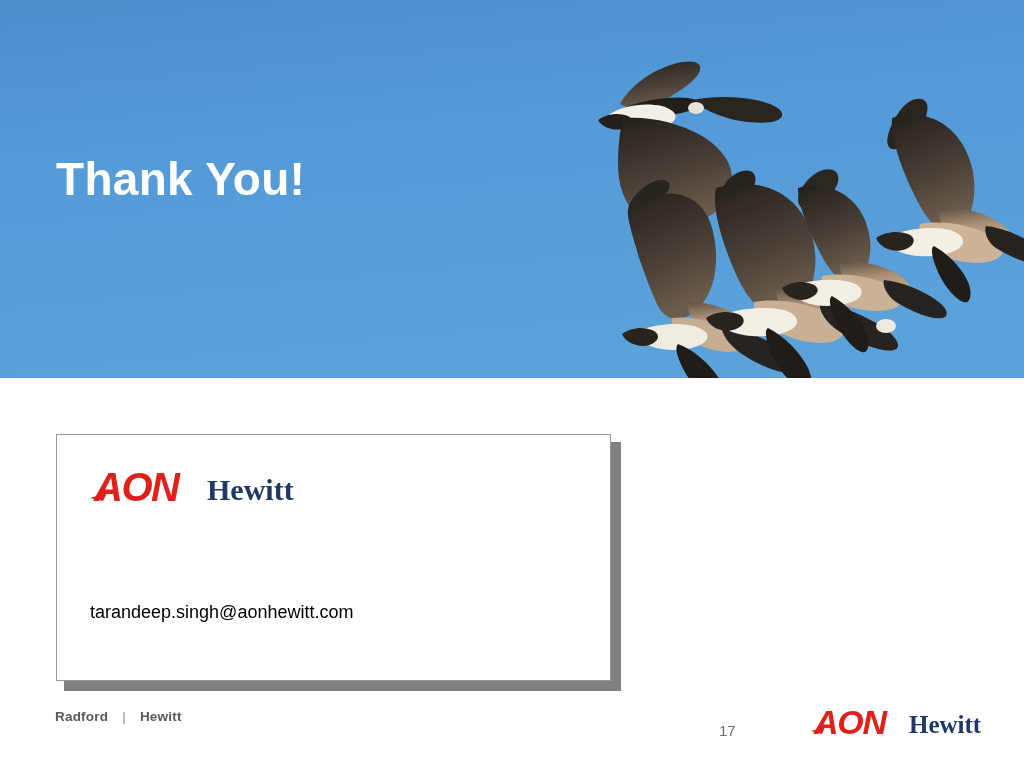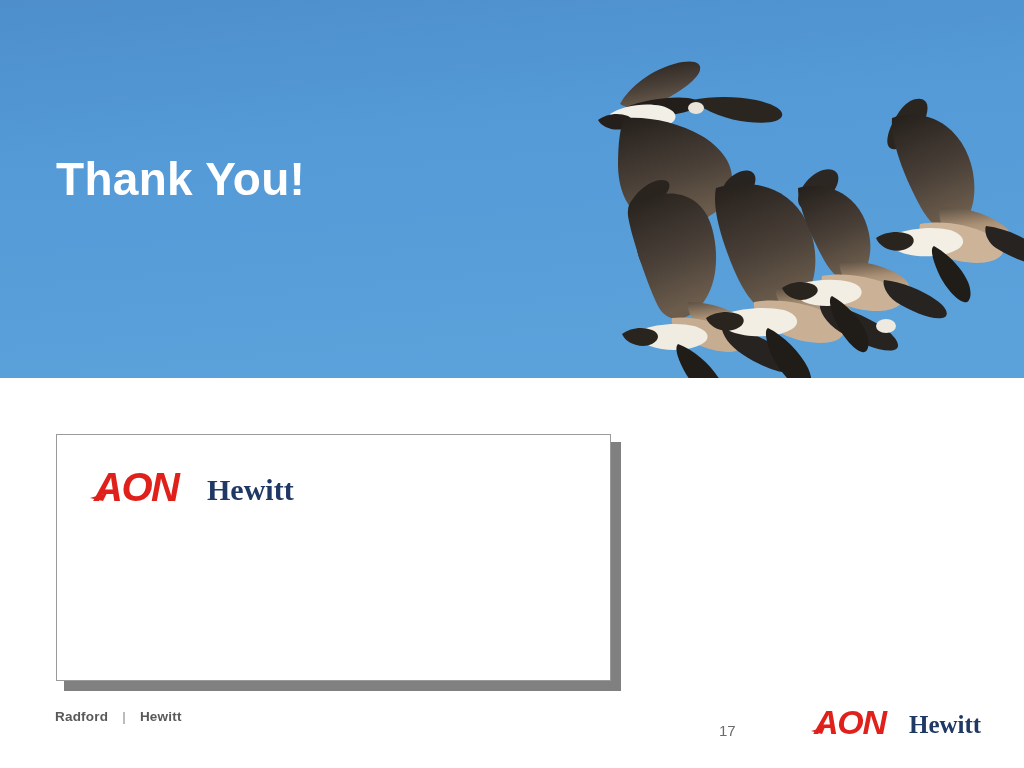--- a/index.html
+++ b/index.html
@@ -242,20 +242,21 @@
   <div id="card-logo" class="aon-logo">
     <svg width="204" height="40" viewBox="0 0 204 40" xmlns="http://www.w3.org/2000/svg">
       <g>
         <path d="M0 31 L17 26 L13 34 Z" fill="#e0211b"></path>
         <text x="4" y="34" font-family="&quot;Liberation Sans&quot;, sans-serif" font-size="40" font-weight="bold" font-style="italic" fill="#e0211b" letter-spacing="-1.5">AON</text>
       </g>
       <text x="117" y="33" font-family="&quot;Liberation Serif&quot;, serif" font-size="30" font-weight="bold" fill="#1f3864">Hewitt</text>
     </svg>
   </div>
 
+  <div id="card-email">tarandeep.singh@aonhewitt.com</div>
 
 </div>
 
 <div id="footer-brands"><span>Radford</span><span class="brand-sep">|</span><span id="footer-brand-radford">Hewitt</span></div>
 
 <div id="page-number">17</div>
 
 <div id="footer-logo" class="aon-logo">
   <svg width="170" height="34" viewBox="0 0 170 34" xmlns="http://www.w3.org/2000/svg">
     <g>

